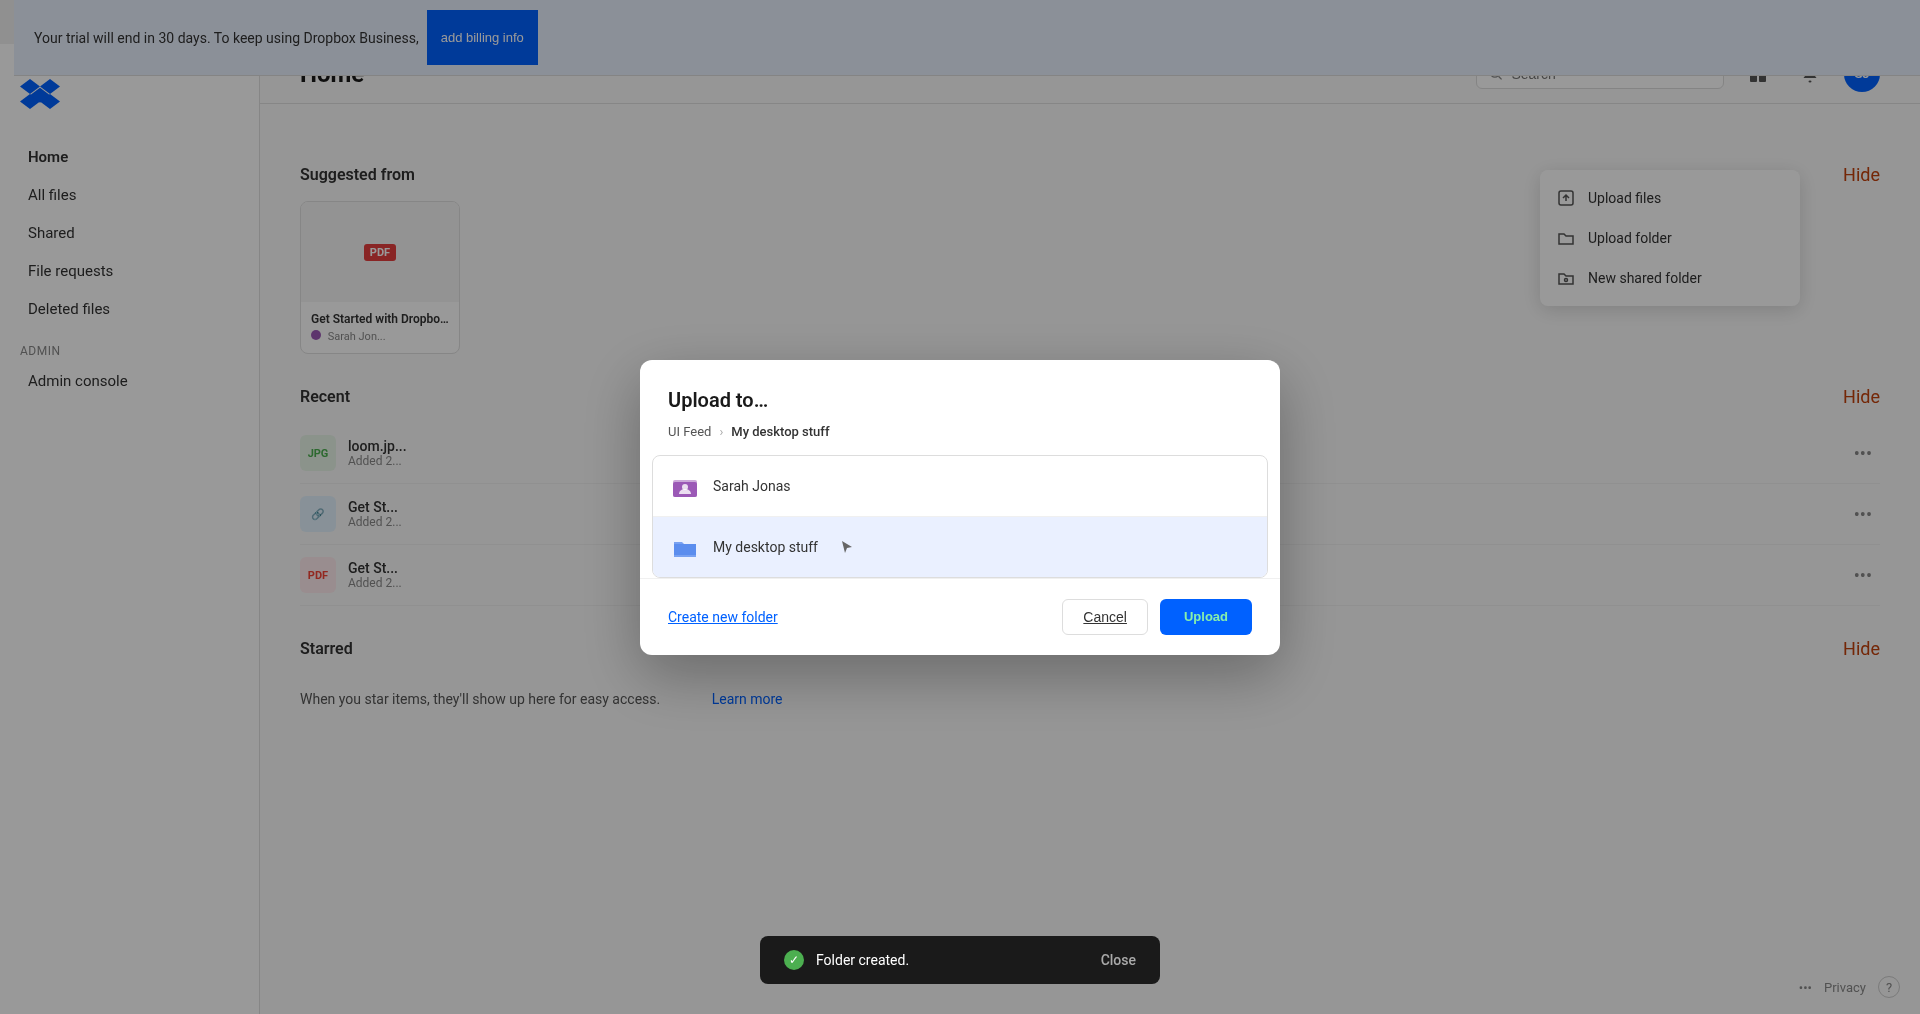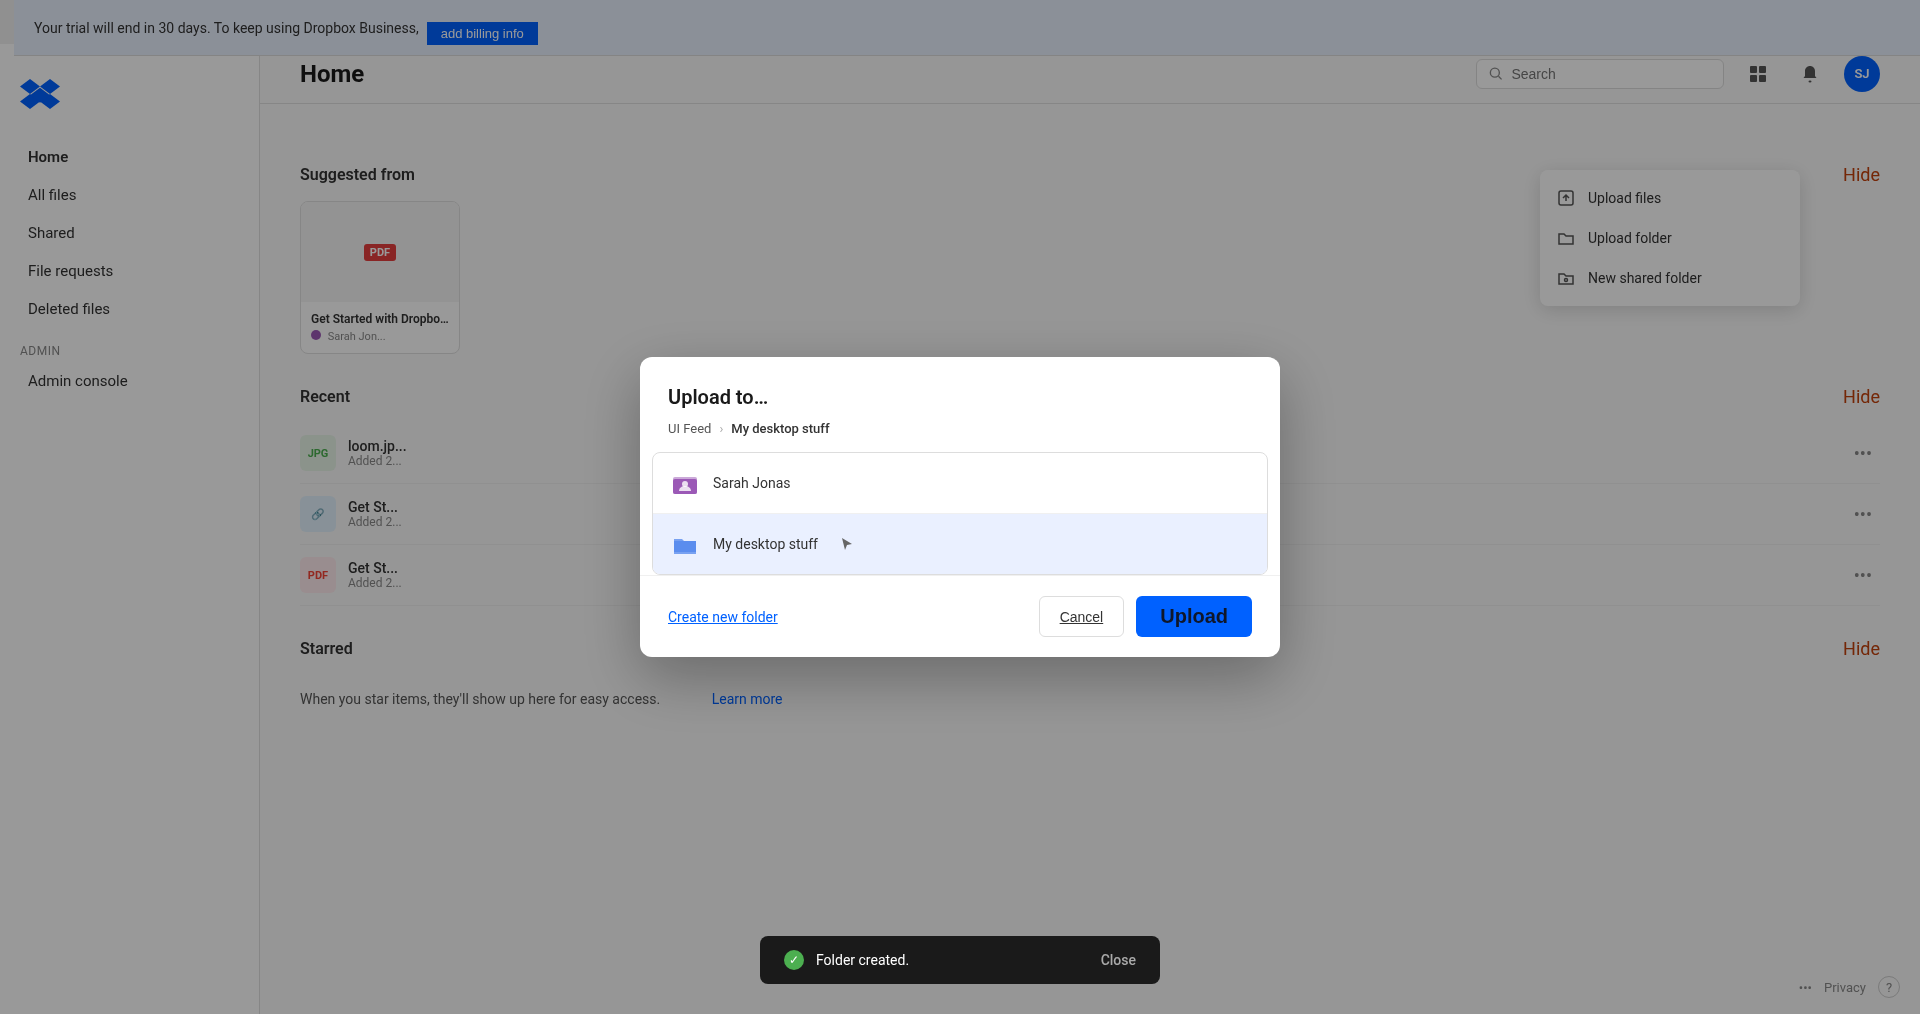--- a/index.html
+++ b/index.html
@@ -26,24 +26,23 @@
       top: 0;
       left: 14px;
       right: 0;
       z-index: 10;
     }
     .trial-banner .add-billing-btn {
       background: #0061ff;
       color: white;
       border: none;
       border-radius: 0;
-      padding: 4px 14px;
+      padding: 20px 14px;
       font-size: 13px;
       cursor: pointer;
-      margin-top: 12px;
     }
 
     
     .sidebar {
       position: fixed;
       top: 44px;
       left: 0;
       width: 260px;
       height: calc(100% - 44px);
       background: white;
@@ -416,23 +415,23 @@
       font-size: 14px;
       cursor: pointer;
       color: #333;
       text-decoration: underline;
     }
     .upload-btn {
       background: #0061ff;
       border: none;
       border-radius: 6px;
       padding: 9px 24px;
-      font-size: 20px;
+      font-size: 13px;
       font-weight: 600;
-      color: #0f172a;
+      color: #86efac;
       cursor: pointer;
     }
 
     
     .dropdown-menu {
       position: fixed;
       top: 170px;
       right: 120px;
       background: white;
       border-radius: 8px;

